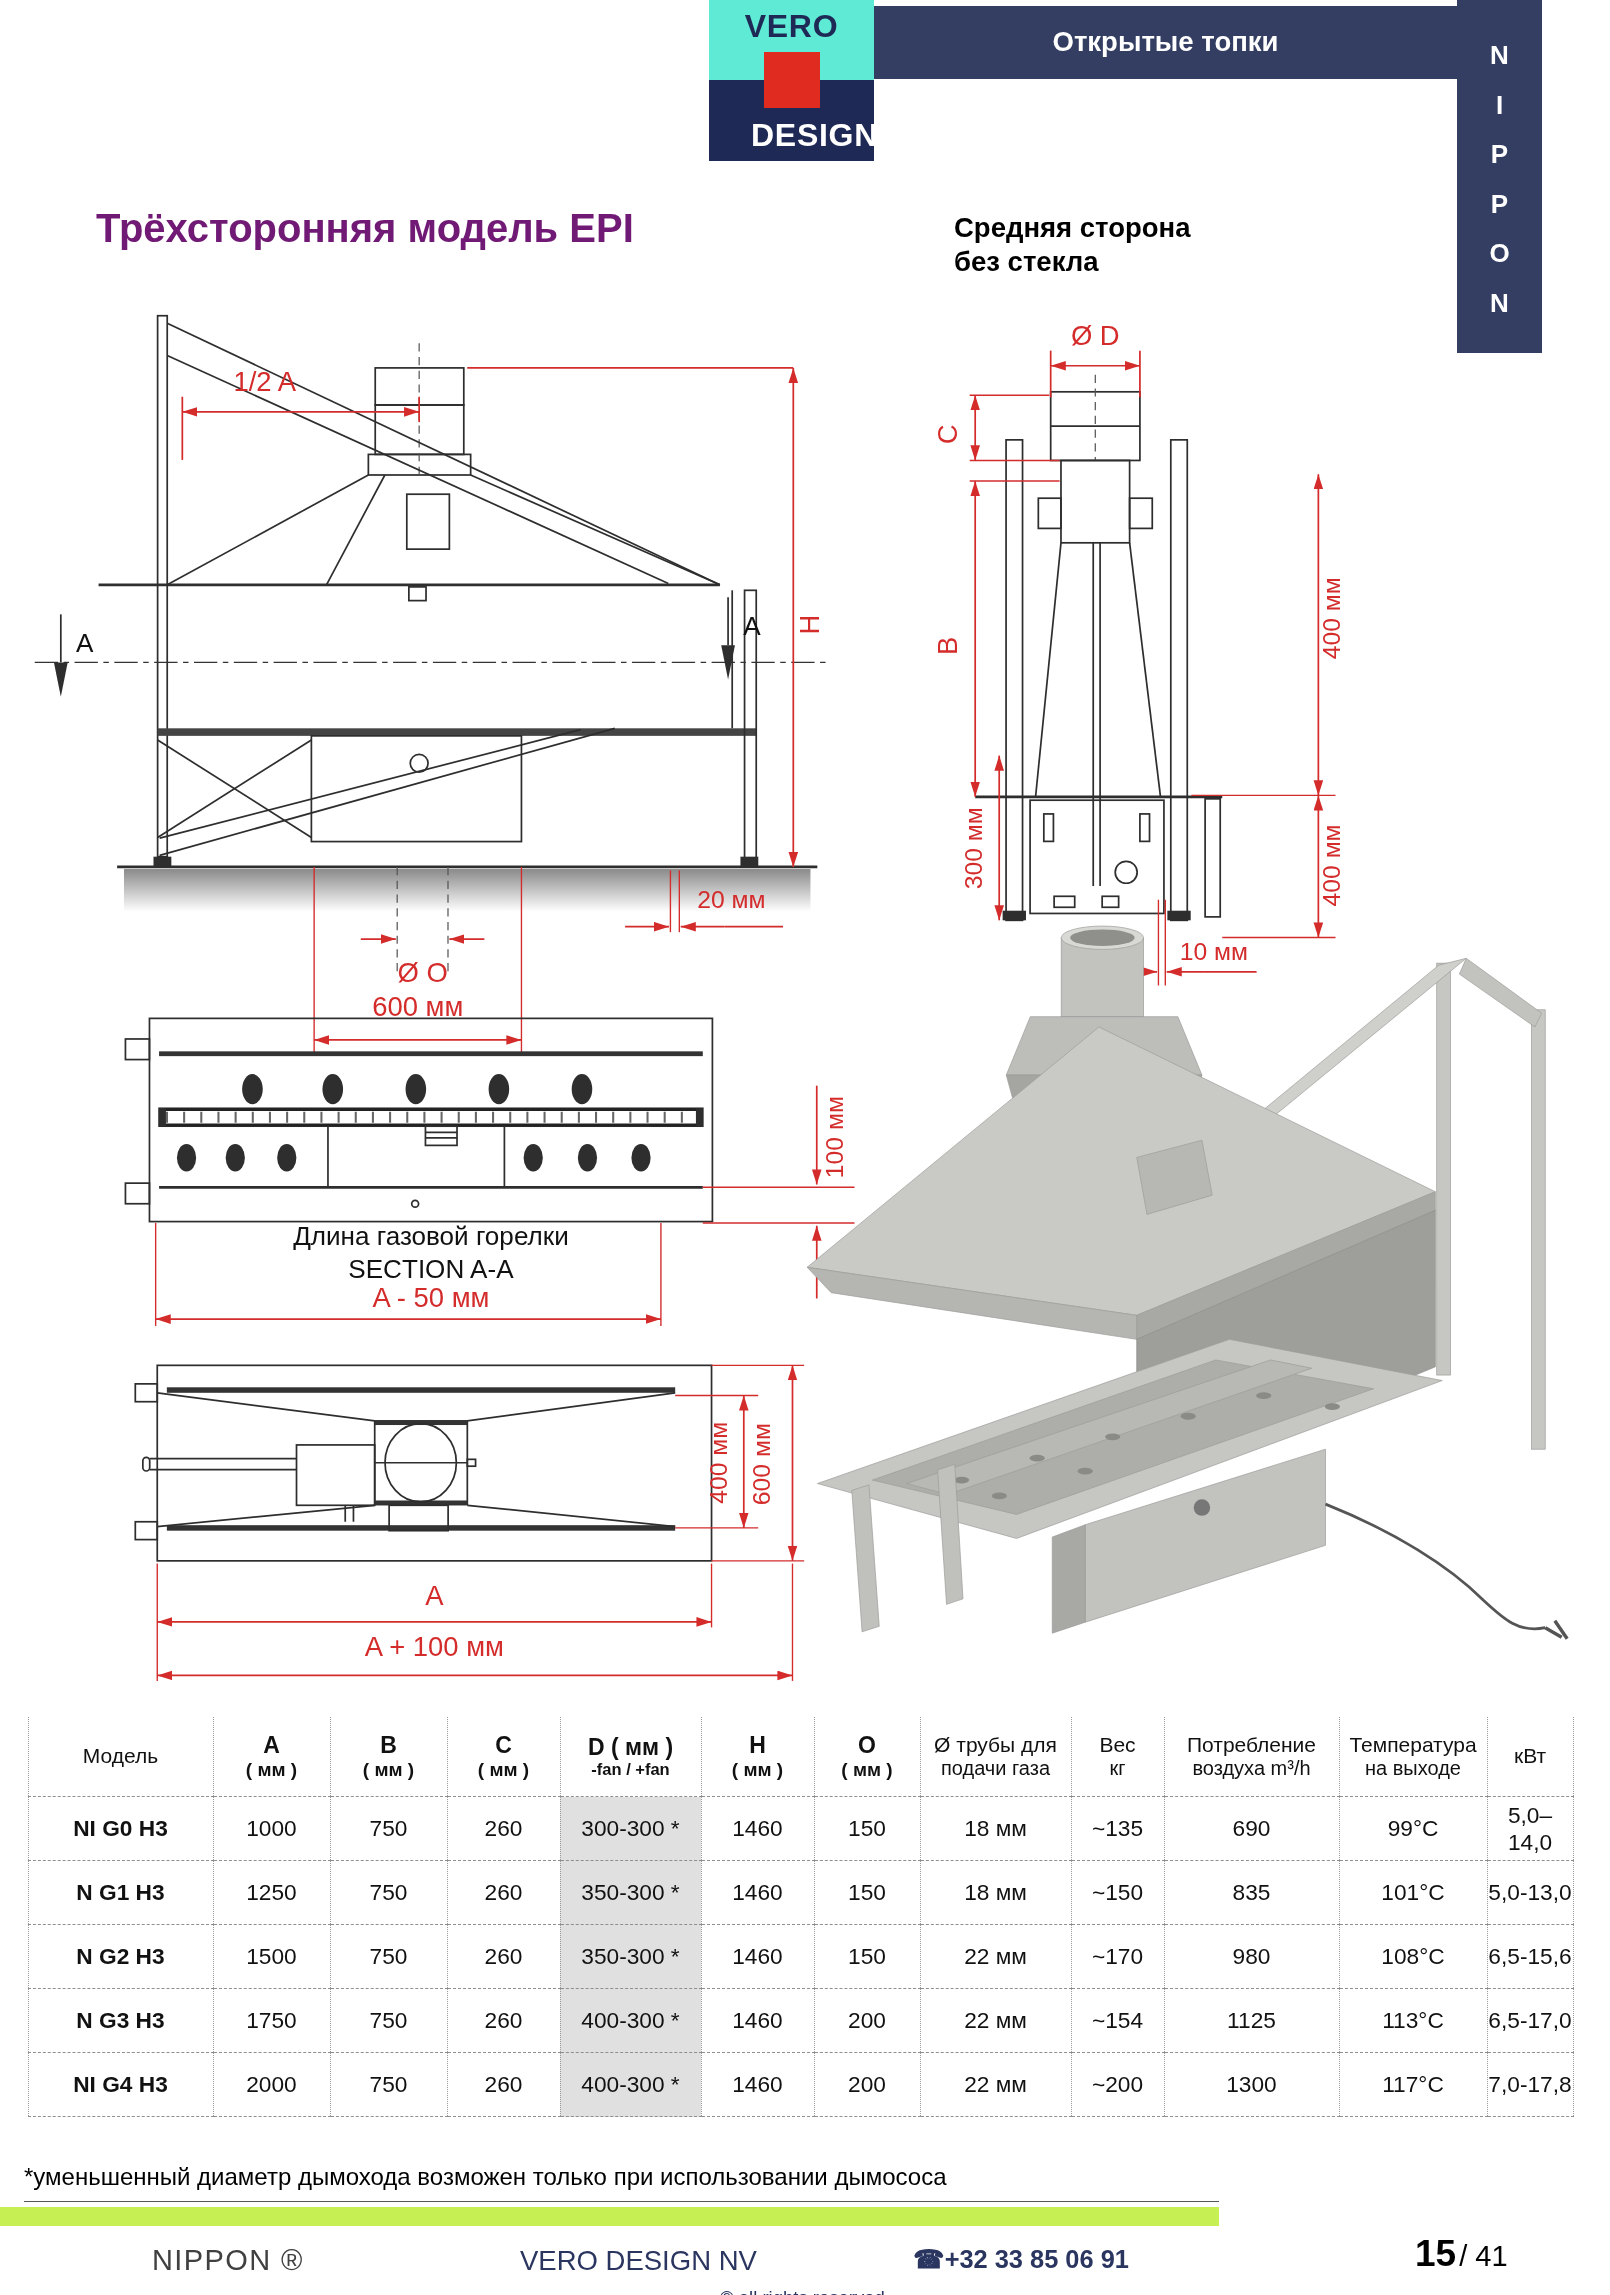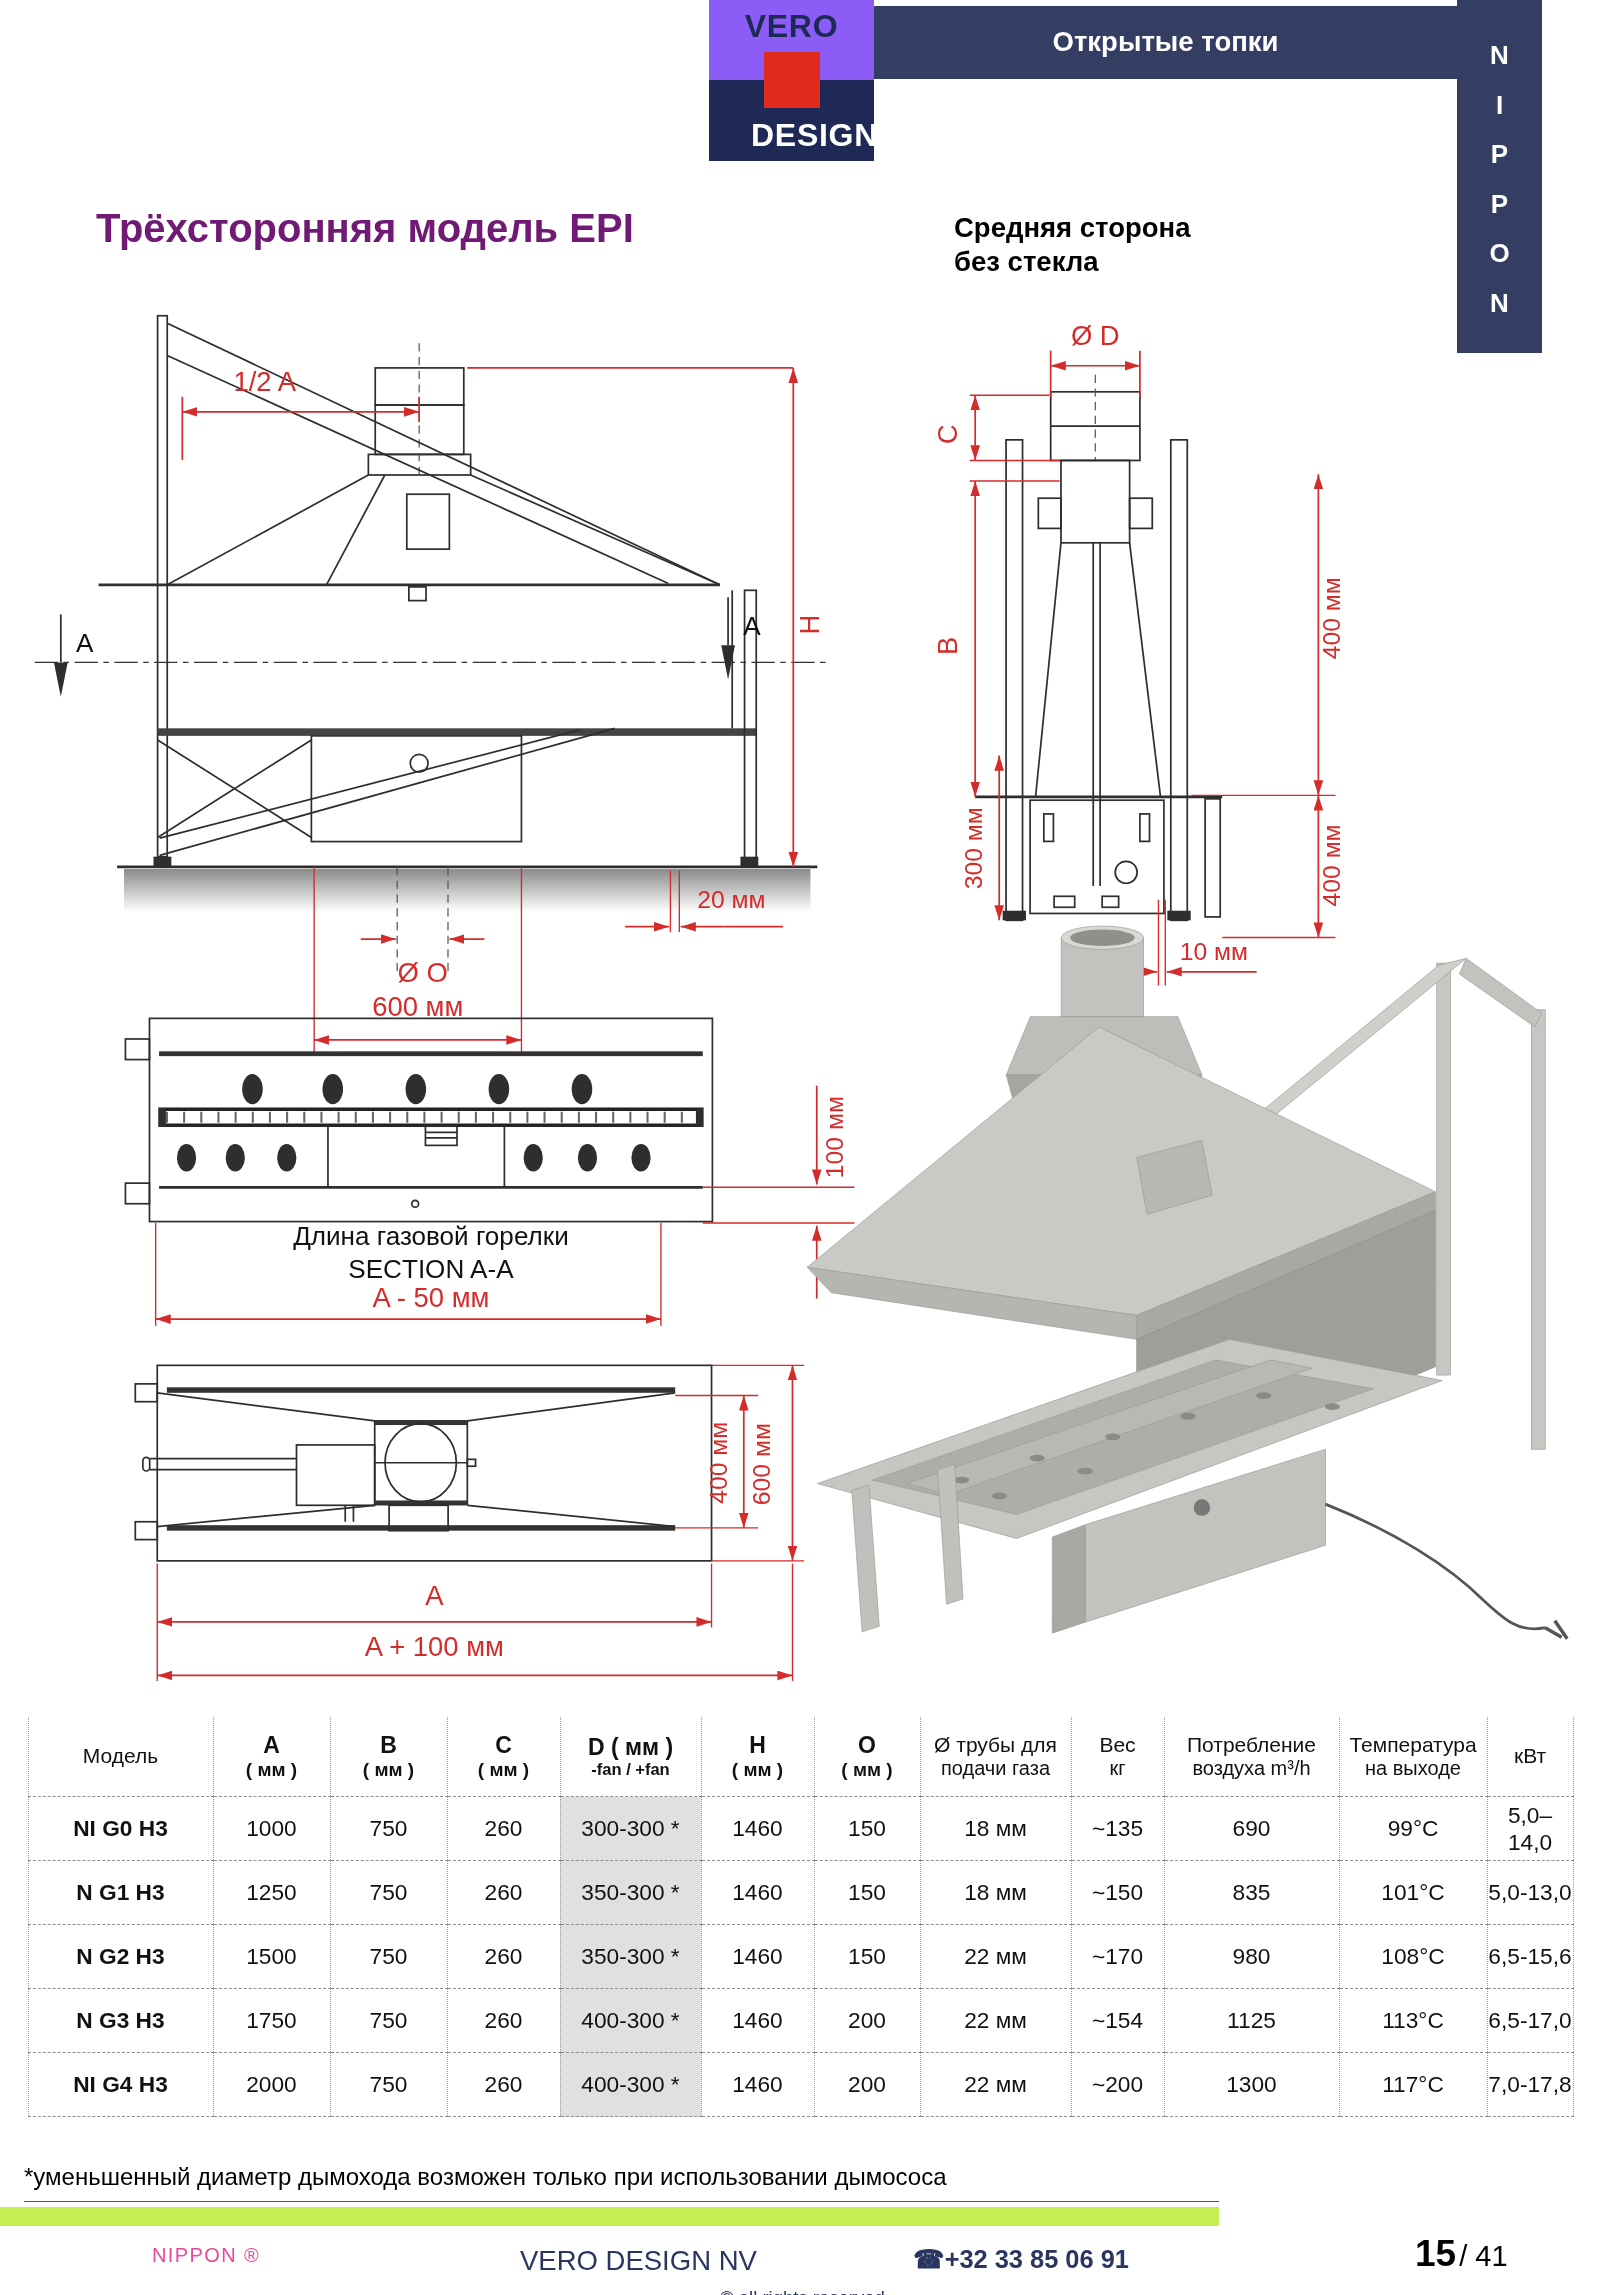--- a/index.html
+++ b/index.html
@@ -2,21 +2,21 @@
 <html style="font-size:11px"><head>
 <meta charset="utf-8">
 <style>
   html,body{margin:0;padding:0;background:#e8e8e8;}
   .page{position:relative;width:1610px;height:2295px;background:#ffffff;overflow:hidden;
         font-family:"Liberation Sans",sans-serif;color:#111;}
   .abs{position:absolute;}
   
   .hbar{background:#333e62;color:#fff;font-weight:bold;font-size:27.5px;
         display:flex;align-items:center;justify-content:center;}
-  .logo-top{background:#8b5cf6;display:flex;align-items:flex-start;justify-content:center;
+  .logo-top{background:#5eead4;display:flex;align-items:flex-start;justify-content:center;
             color:#1e2a55;font-weight:bold;font-size:32px;letter-spacing:0.7px;}
   .logo-bot{background:#1e2a55;display:flex;align-items:flex-end;justify-content:center;
             color:#fff;font-weight:bold;font-size:32px;letter-spacing:0.7px;padding-bottom:6.9px;box-sizing:border-box;}
   .logo-red{background:#e02b20;}
   .side-tab{background:#333e62;display:flex;flex-direction:column;align-items:center;
             padding-top:40px;gap:18.5px;color:#fff;font-weight:bold;font-size:26px;}
   .title{font-size:40px;font-weight:bold;color:#701a75;}
   .subtitle{font-size:27.5px;font-weight:bold;color:#000;line-height:1.25;}
   
   table.data{border-collapse:collapse;table-layout:fixed;width:1545px;}
@@ -29,21 +29,21 @@
   table.data tbody td.model{font-weight:bold;}
   table.data tbody td.shaded{background:#e0e0e0;}
   .h1{font-size:23px;font-weight:bold;line-height:1.15;}
   .h1.plain{font-weight:normal;font-size:21px;}
   .h2{font-size:19px;font-weight:bold;line-height:1.15;}
   .h2.plain{font-weight:normal;font-size:20px;}
   .h2.fan{font-size:16.5px;}
   .footnote{font-size:24px;color:#000;}
   .greenbar{background:#c6ef54;}
   .thinline{background:#555;}
-  .f-brand{font-size:20px;letter-spacing:1.4px;color:#ec4899;}
+  .f-brand{font-size:29px;letter-spacing:1.4px;color:#404040;}
   .f-co{font-size:27.5px;color:#2a3560;}
   .f-rights{font-size:18.5px;color:#2a3560;}
   .f-phone{font-size:25.4px;color:#2a3560;font-weight:bold;}
   .f-page-num{font-size:37px;font-weight:bold;color:#000;}
   .f-page-total{font-size:29px;color:#000;}
   
   svg .ln{stroke:#2e2e2e;stroke-width:2.5;fill:none;}
   svg .lnth{stroke:#2e2e2e;stroke-width:4;fill:none;}
   svg .fillb{fill:#2e2e2e;stroke:none;}
   svg .red{stroke:#d42b2b;stroke-width:2.5;fill:none;}

